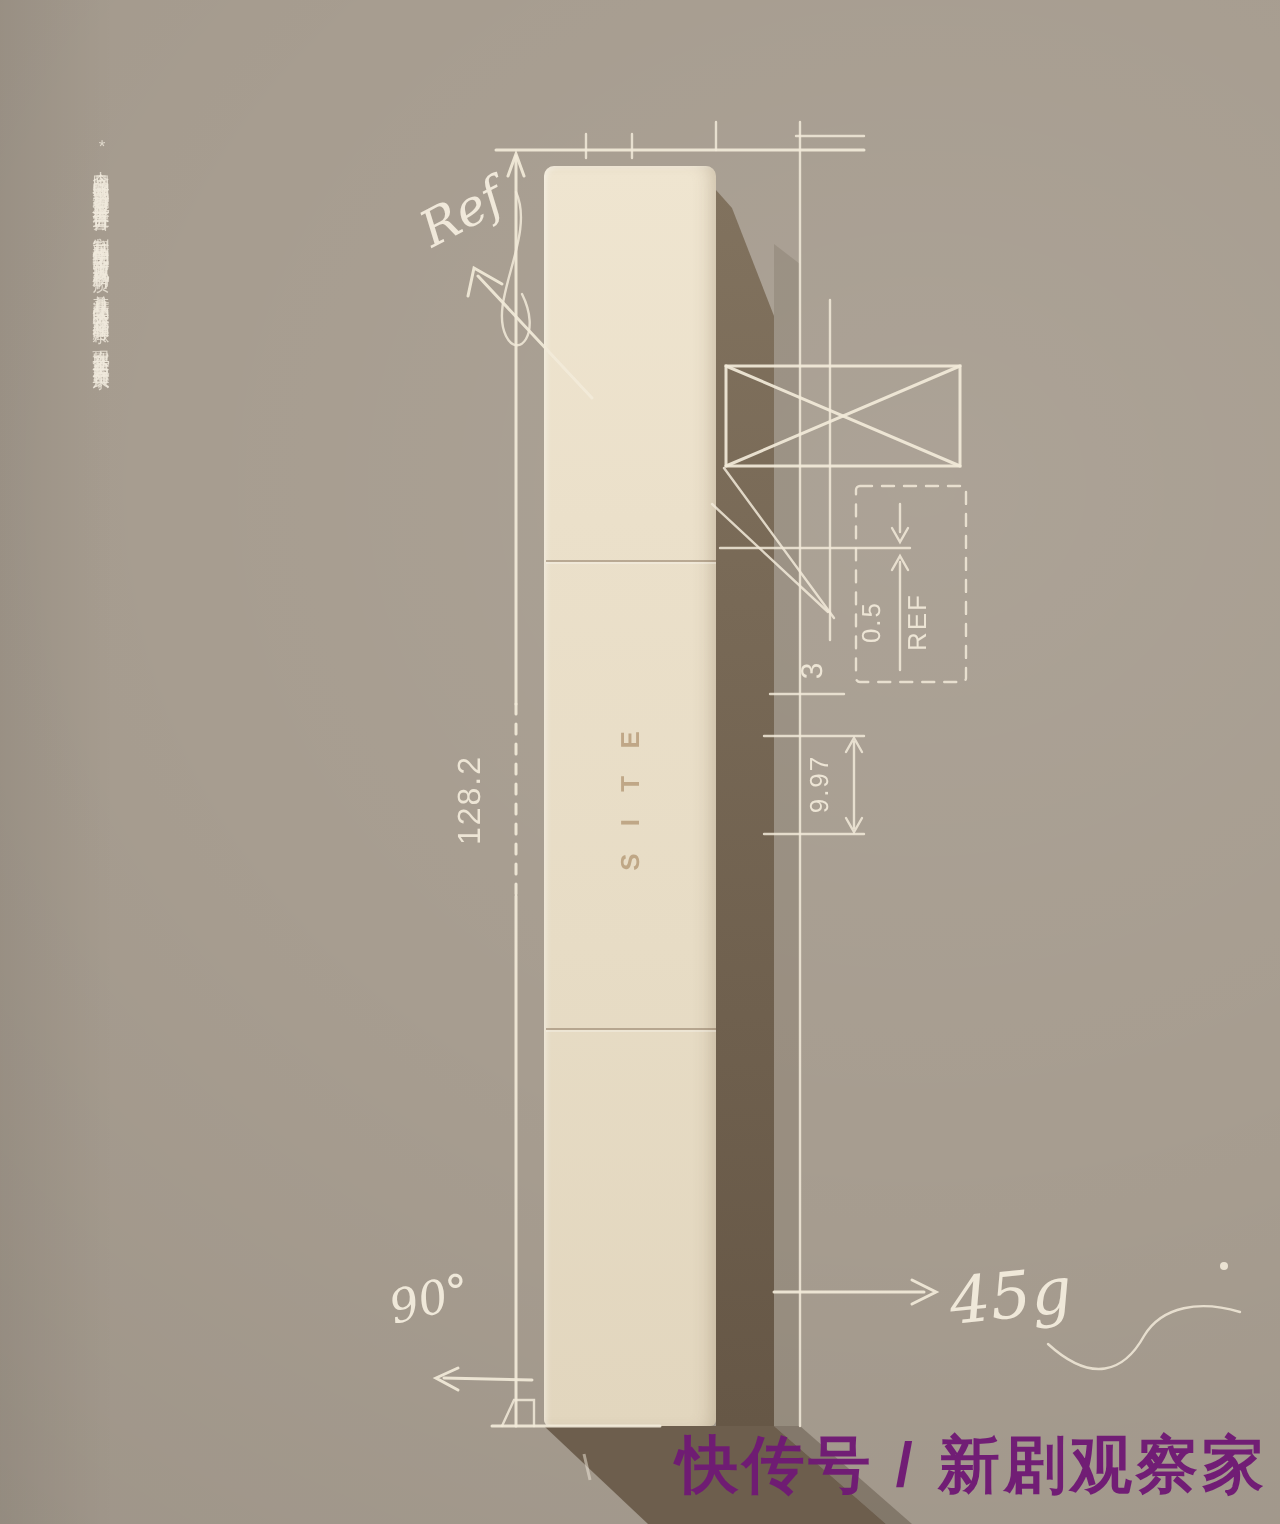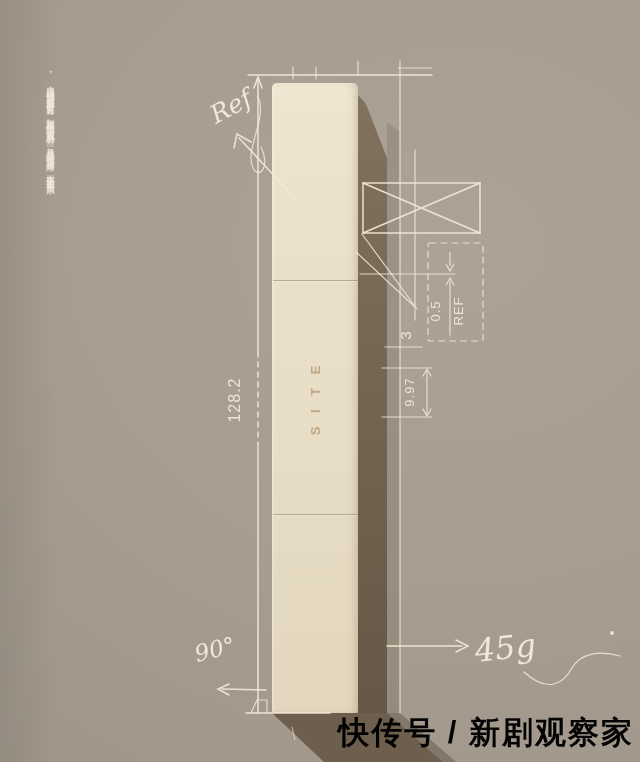--- a/index.html
+++ b/index.html
@@ -47,21 +47,21 @@
   .dim-text{
     font-family:"Liberation Sans",sans-serif;fill:#f1e9d9;
     letter-spacing:1px;opacity:0.95;
   }
   .hand-text{
     font-family:"DejaVu Serif",serif;font-style:italic;fill:#f4edde;opacity:0.95;
   }
   .watermark{
     position:absolute;right:6px;bottom:8px;
     font-size:31px;font-weight:bold;letter-spacing:2px;
-    color:#000000;opacity:0.97;white-space:nowrap;
+    color:#701a75;opacity:0.97;white-space:nowrap;
     font-family:"Liberation Sans",sans-serif;
   }
 </style>
 </head>
 <body>
 
 <div class="canvas">
 
   <div class="bg-vignette"></div>
 

